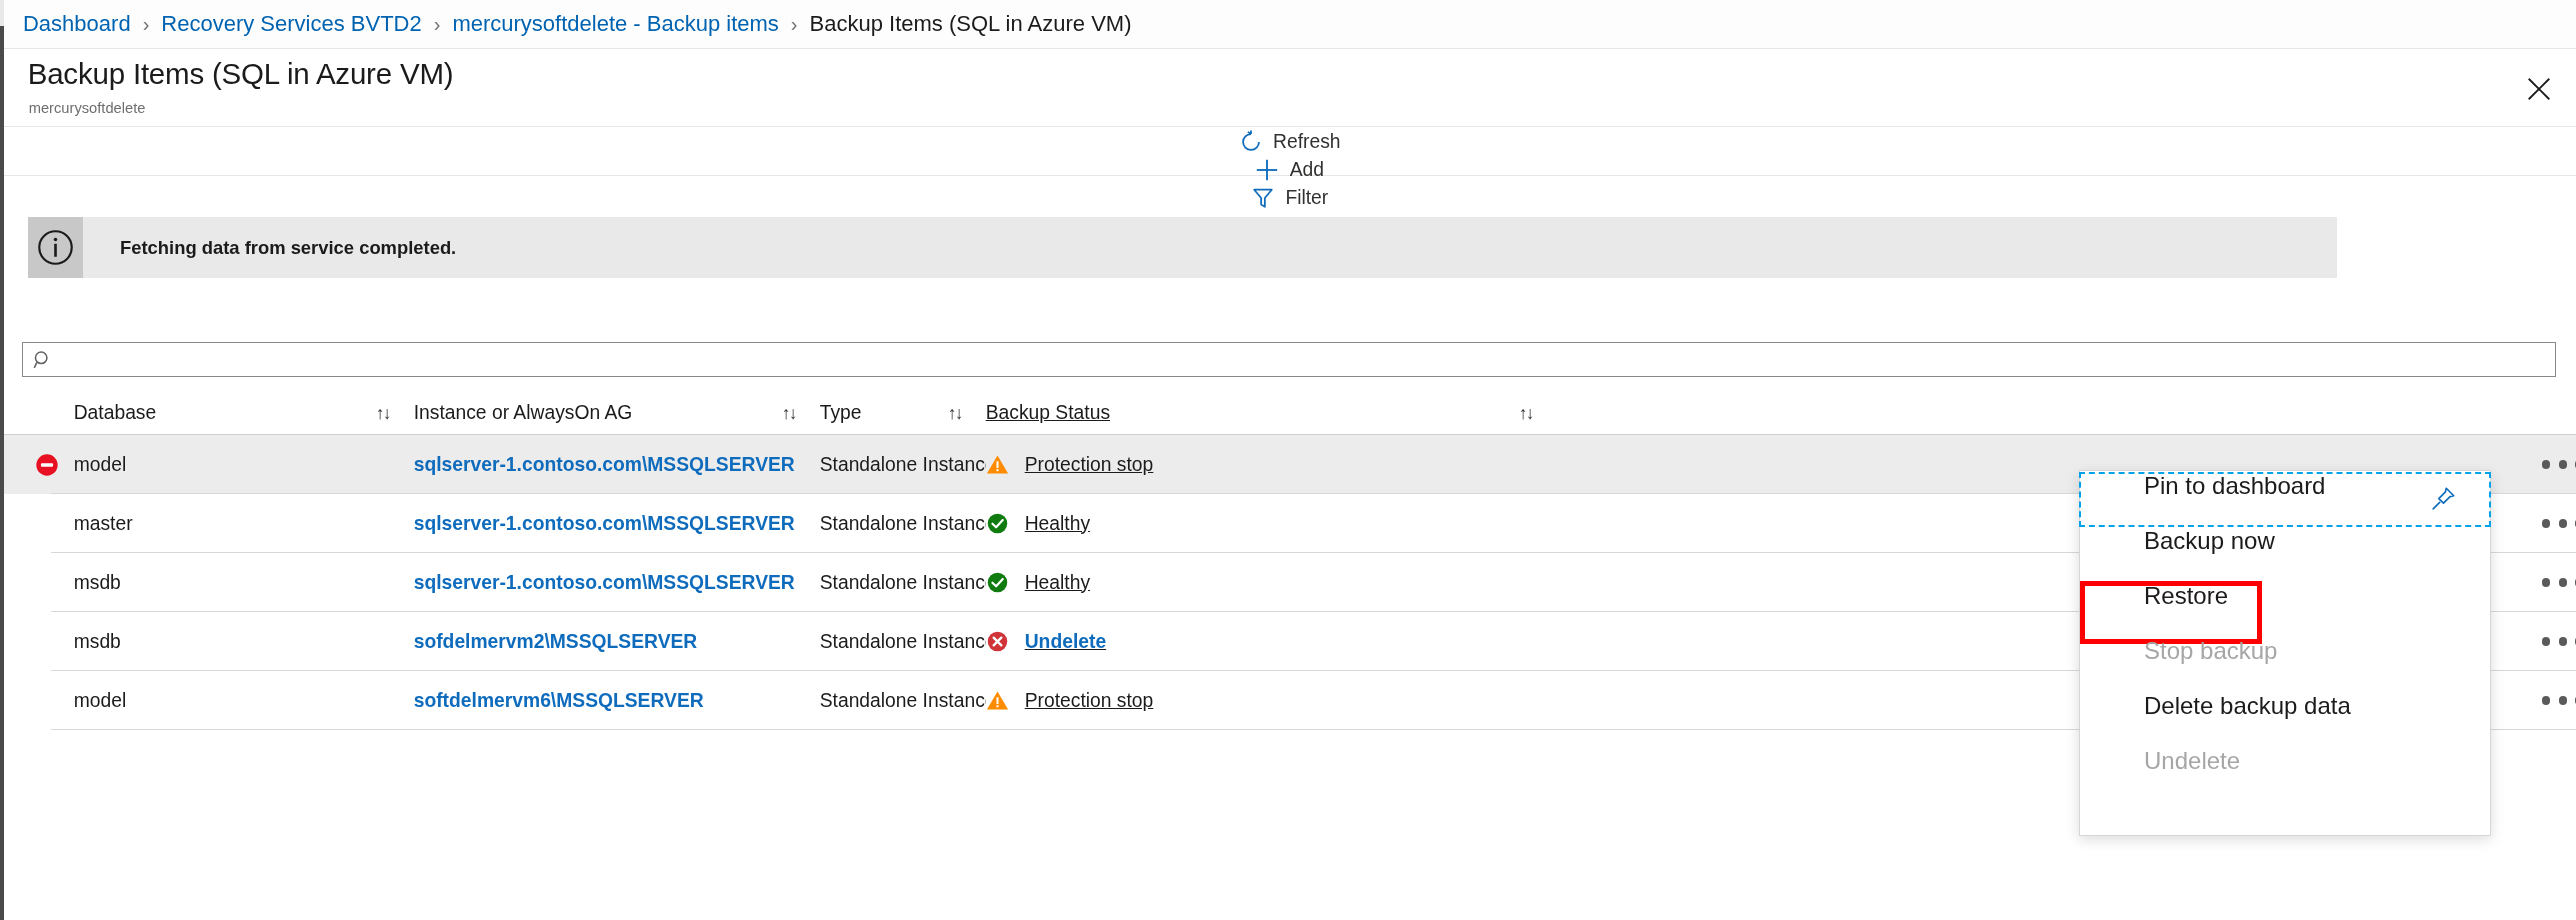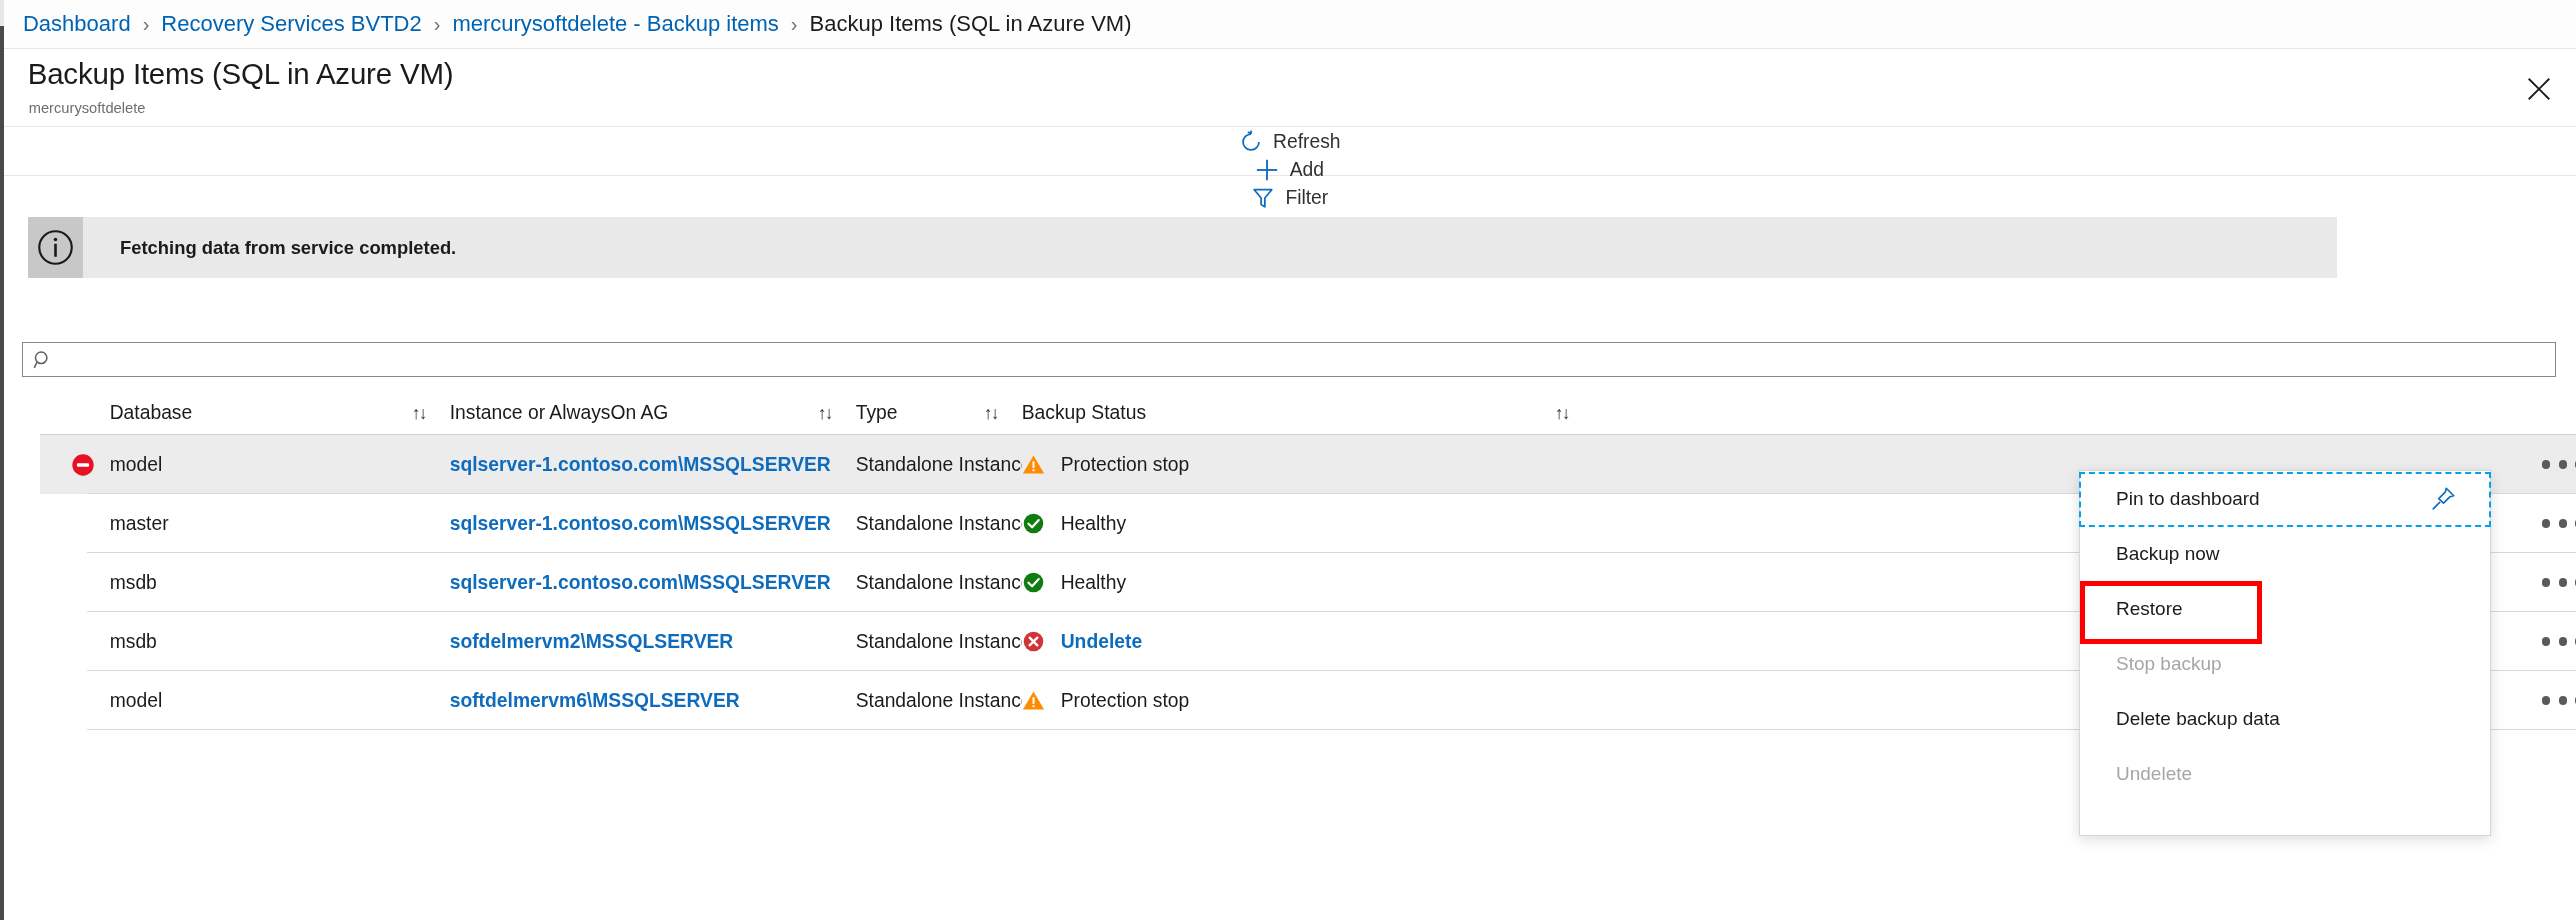--- a/index.html
+++ b/index.html
@@ -140,21 +140,20 @@
     background: transparent;
     width: 95%;
     padding: 0;
   }
   .filter-input::placeholder { color: #61605e; }
 
   
   .table {
     position: absolute; left: 3.7px; top: 391px;
     width: 2572px;
-    padding-left: 36px;
   }
   .thead {
     display: flex;
     height: 44px;
     align-items: center;
     border-bottom: 0.9px solid #cfcfcf;
   }
   .th {
     font-size: 19.3px; color: #1b1b1b; font-weight: 400;
     display: flex; align-items: center;
@@ -166,21 +165,21 @@
     position: absolute; right: 24px; top: 50%;
     transform: translateY(-50%);
     font-size: 17.5px; color: #323130;
     letter-spacing: -1.8px;
   }
   .th-label { padding-left: 0; }
 
   .col-db      { width: 410px; padding-left: 70px; }
   .col-inst    { width: 406px; padding-left: 0px; }
   .col-type    { width: 166px; padding-left: 0px; }
-  .col-status  { width: 571px; padding-left: 0px; }
+  .col-status  { width: 571px; padding-left: 0px; text-decoration: underline; }
 
   .row {
     display: flex; align-items: center;
     height: 59px;
     border-bottom: 0.9px solid #d8d8d8;
     position: relative;
     background: #ffffff;
     cursor: default;
   }
   .row.selected { background: #ececec; border-bottom-color: #d2d2d2; }
@@ -238,23 +237,23 @@
     width: 412px; height: 366px;
     background: #ffffff;
     border: 0.9px solid #d6d6d6;
     box-shadow: 0 3.7px 13px rgba(0,0,0,0.14);
     z-index: 40;
     padding-top: 0.9px;
   }
   .mi {
     position: relative;
     height: 55px;
-    display: flex; align-items: center;
-    padding-left: 36px;
-    font-size: 19px;
+    display: flex; align-items: flex-start;
+    padding-left: 64px;
+    font-size: 24px;
     color: #1b1b1b;
     cursor: pointer;
   }
   .mi.disabled { color: #a6a6a6; cursor: default; }
   .mi .pin {
     position: absolute; right: 33px; top: 50%;
     transform: translateY(-50%);
     display: flex;
   }
   .mi.focus-ring::after {

